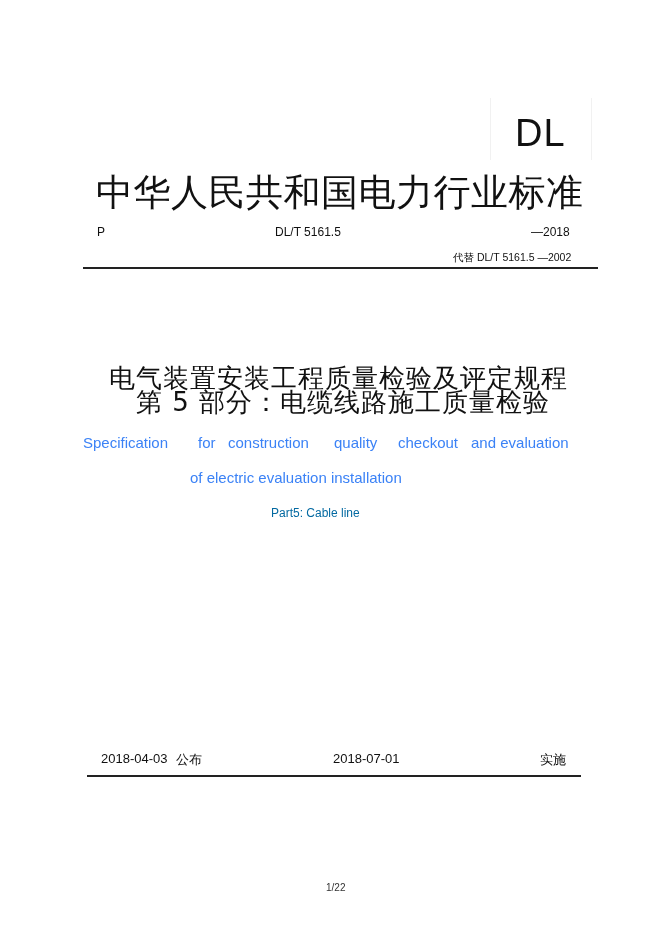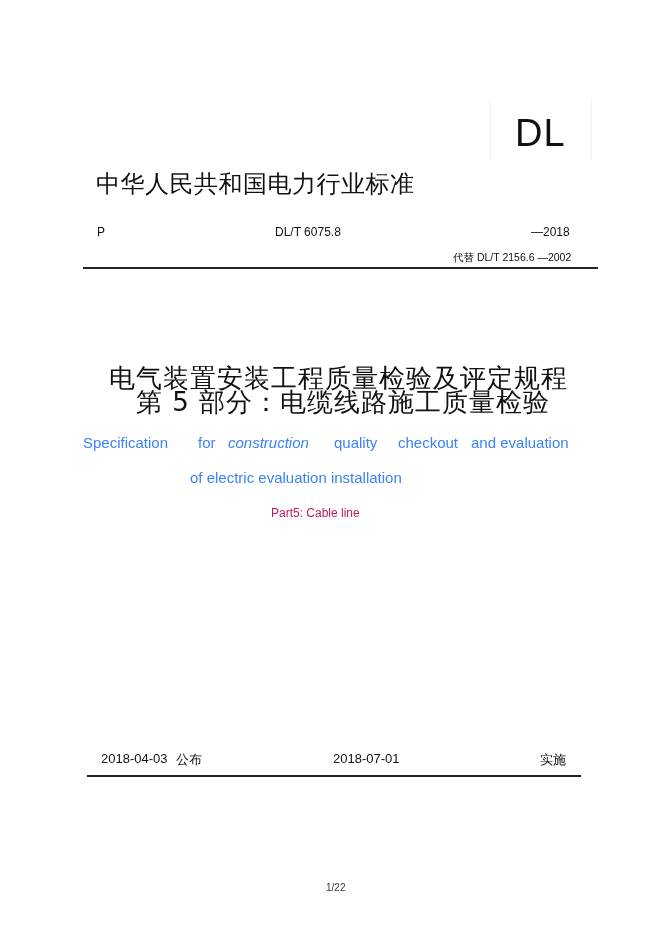--- a/index.html
+++ b/index.html
@@ -2,53 +2,53 @@
 <html><head>
 <meta charset="utf-8">
 <style>
   html, body { margin: 0; padding: 0; background: #ffffff; }
   body { width: 670px; height: 948px; position: relative; overflow: hidden;
          font-family: "Liberation Sans", "DejaVu Sans", sans-serif; color: #111111; }
   .abs { position: absolute; white-space: nowrap; }
   .dl-box { position: absolute; left: 490px; top: 98px; width: 100px; height: 62px;
             border-left: 1px solid #f1f1f1; border-right: 1px solid #f1f1f1; }
   .dl-code { position: absolute; left: 515px; top: 112px; font-size: 38px; letter-spacing: 1px; }
-  .std-title { left: 96px; top: 168px; font-size: 24px; font-family: "DejaVu Sans", sans-serif; letter-spacing: 0.5px; }
+  .std-title { left: 96px; top: 168px; font-size: 37px; font-family: "DejaVu Sans", sans-serif; letter-spacing: 0.5px; }
   .small { font-size: 12px; }
   .tiny { font-size: 10.5px; }
   .rule { position: absolute; height: 2px; background: #222222; }
   .cn-title { font-size: 26px; font-family: "DejaVu Sans", sans-serif; letter-spacing: 1px; }
   .en { font-size: 15px; color: #3b82f6; }
-  .en-small { font-size: 12px; color: #be185d; }
+  .en-small { font-size: 12px; color: #0369a1; }
   .foot { font-size: 13px; }
   .pageno { font-size: 10px; color: #333333; }
 </style>
 </head>
 <body>
 
 <div>
 
   <div class="dl-box"></div>
   <div class="dl-code">DL</div>
 
   <div class="abs std-title">中华人民共和国电力行业标准</div>
 
   <div class="abs small" style="left:97px; top:225px;">P</div>
-  <div class="abs small" style="left:275px; top:225px;">DL/T  6075.8</div>
+  <div class="abs small" style="left:275px; top:225px;">DL/T  5161.5</div>
   <div class="abs small" style="left:531px; top:225px;">—2018</div>
-  <div class="abs tiny" style="left:453px; top:251px;">代替  DL/T  2156.6   —2002</div>
+  <div class="abs tiny" style="left:453px; top:251px;">代替  DL/T  5161.5   —2002</div>
 
   <div class="rule" style="left:83px; top:267px; width:515px;"></div>
 
   <div class="abs cn-title" style="left:109px; top:333px;margin-top:28px;">电气装置安装工程质量检验及评定规程</div>
   <div class="abs cn-title" style="left:136px; top:385px;">第 5 部分：电缆线路施工质量检验</div>
 
   <div class="abs en" style="left:83px; top:434px;">Specification</div>
   <div class="abs en" style="left:198px; top:434px;">for</div>
-  <div class="abs en" style="left:228px; top:434px;font-style:italic;">construction</div>
+  <div class="abs en" style="left:228px; top:434px;">construction</div>
   <div class="abs en" style="left:334px; top:434px;">quality</div>
   <div class="abs en" style="left:398px; top:434px;">checkout</div>
   <div class="abs en" style="left:471px; top:434px;">and evaluation</div>
 
   <div class="abs en" style="left:190px; top:469px;">of electric evaluation installation</div>
   <div class="abs en-small" style="left:271px; top:506px;">Part5:  Cable line</div>
 
   <div class="abs foot" style="left:101px; top:751px;">2018-04-03</div>
   <div class="abs foot" style="left:176px; top:751px;">公布</div>
   <div class="abs foot" style="left:333px; top:751px;">2018-07-01</div>

